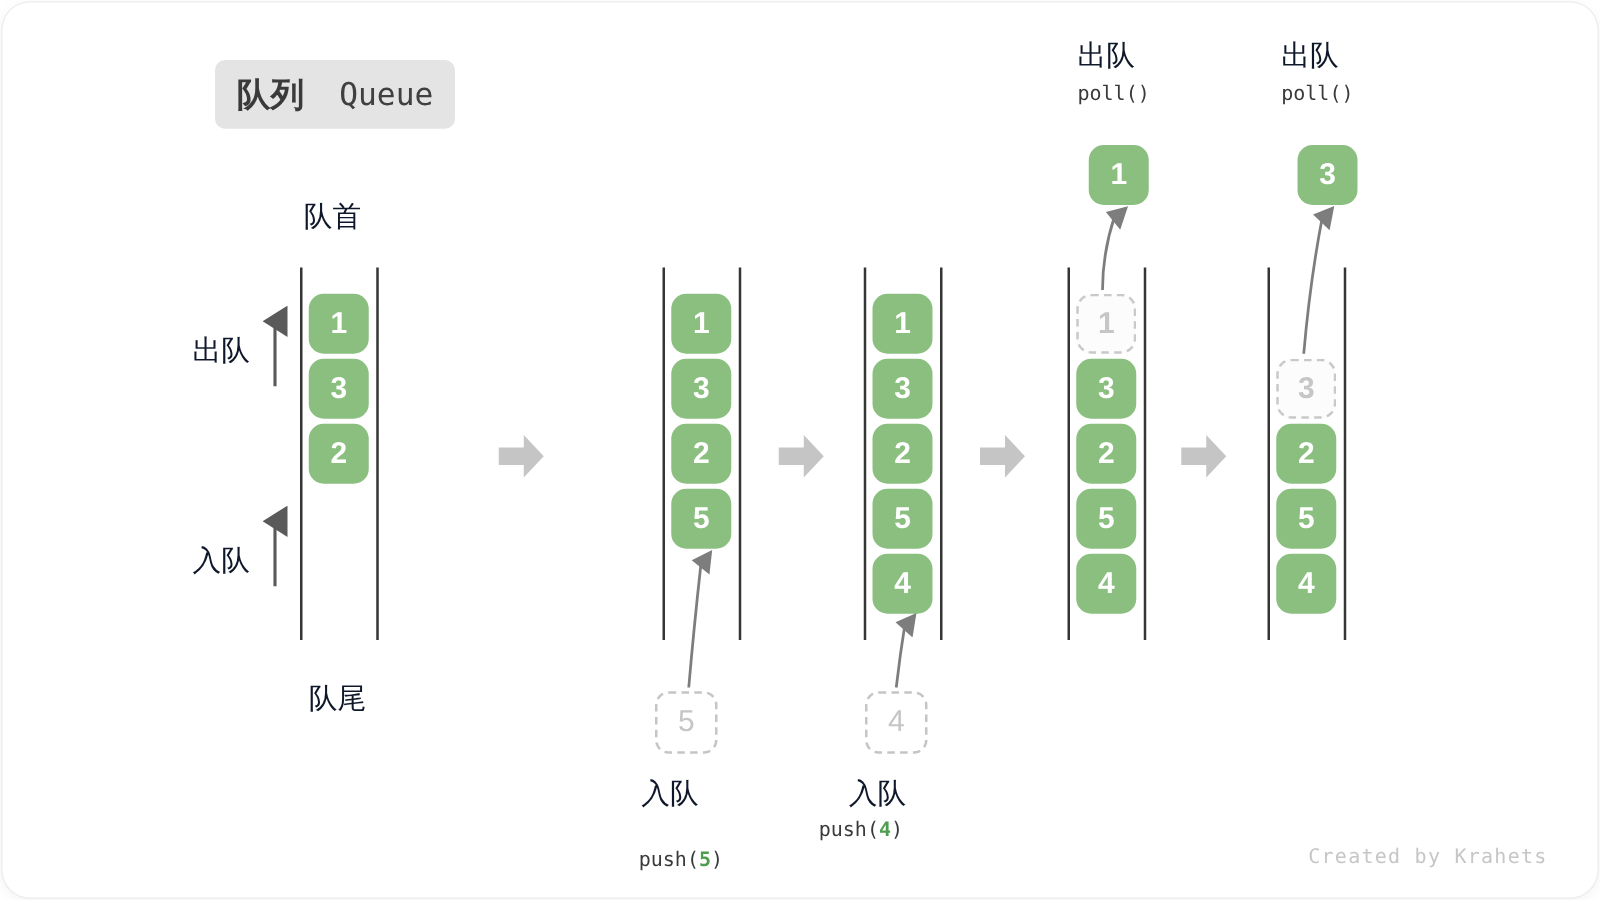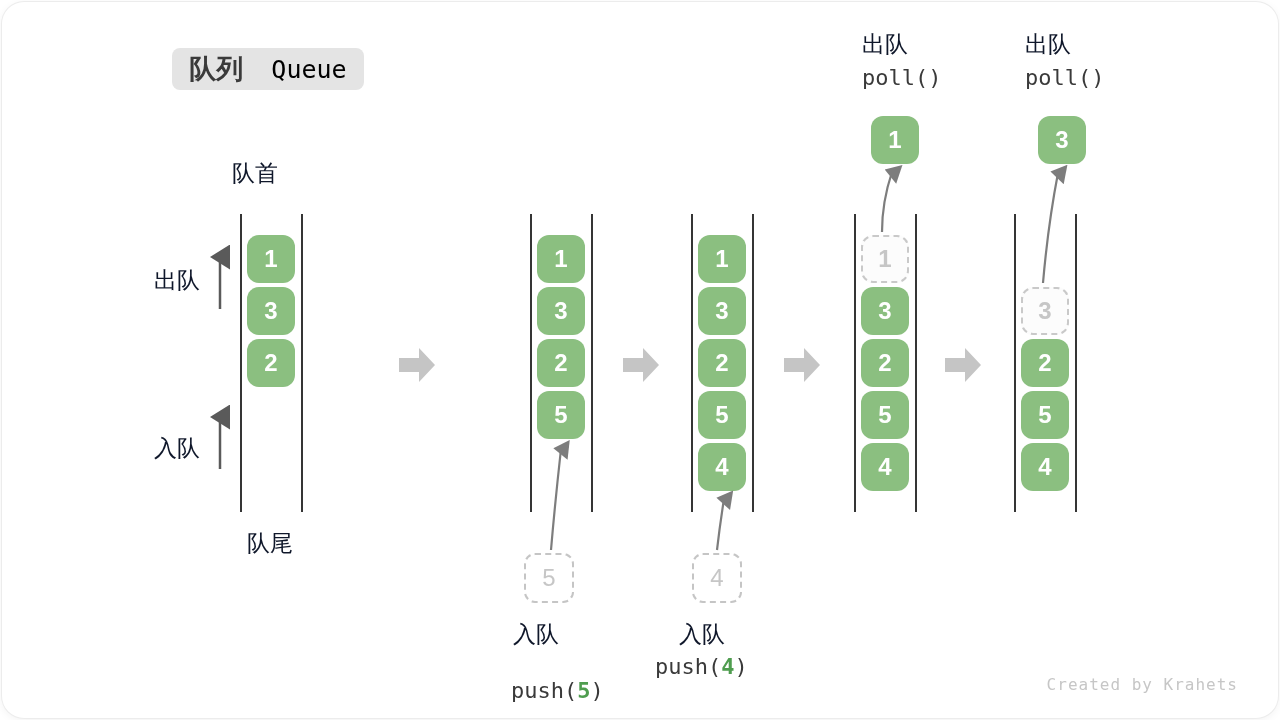--- a/index.html
+++ b/index.html
@@ -8,26 +8,26 @@
 
   .card {
     position: absolute; left: 2px; top: 2px; width: 1276px; height: 716px;
     background: #ffffff; border-radius: 22px;
     box-shadow: 0 0 0 1px #ececec, 0 2px 10px rgba(0,0,0,0.06);
   }
 
   .abs { position: absolute; }
 
   .title-badge {
-    left: 170px; top: 46px; width: 192px; height: 42px;
+    left: 170px; top: 46px; width: 192px; height: 55px;
     background: #e4e4e4; border-radius: 8px;
     display: flex; align-items: center; justify-content: center; gap: 28px;
   }
   .title-zh { font-size: 27px; font-weight: 700; color: #3a3a3a; }
-  .title-en { font-size: 25px; font-family: "DejaVu Sans Mono", monospace; color: #000000; }
+  .title-en { font-size: 25px; font-family: "DejaVu Sans Mono", monospace; color: #404040; }
 
   .cjk-label { font-size: 23px; font-weight: 400; color: #0f172a; white-space: nowrap; }
 
   .col-line { width: 1.5px; background: #353535; top: 212px; height: 298px; }
 
   .qbox {
     width: 48px; height: 48px; border-radius: 12px;
     background: #8bbf80;
     display: flex; align-items: center; justify-content: center;
     color: #ffffff; font-size: 24px; font-weight: 700;
@@ -35,43 +35,43 @@
   .qbox.removed {
     background: #fcfcfc; border: 2px dashed #c9c9c9; color: #c6c6c6;
   }
   .incoming-box {
     width: 50px; height: 50px; border-radius: 11px;
     background: #ffffff; border: 2px dashed #c5c5c5;
     display: flex; align-items: center; justify-content: center;
     color: #c6c6c6; font-size: 24px; font-weight: 400;
   }
 
-  .code { font-family: "DejaVu Sans Mono", monospace; font-size: 22px; color: #3a3a3a; white-space: nowrap; }
+  .code { font-family: "DejaVu Sans Mono", monospace; font-size: 16px; color: #3a3a3a; white-space: nowrap; }
   .code .arg { color: #4f9d4f; font-weight: 700; }
 
   .watermark {
     right: 40px; bottom: 24px;
     font-family: "DejaVu Sans Mono", monospace; font-size: 16px; color: #c6c6c6;
     letter-spacing: 1px;
   }
 
   svg { display: block; overflow: visible; }
 </style>
 </head>
 <body>
 
 <div class="card">
 
   <div class="abs title-badge">
     <span class="title-zh">队列</span>
     <span class="title-en">Queue</span>
   </div>
 
-  <div class="abs cjk-label" style="left:230px; top:156px;">队首</div>
-  <div class="abs cjk-label" style="left:245px; top:526px;">队尾</div>
+  <div class="abs cjk-label" style="left:241px; top:156px;">队首</div>
+  <div class="abs cjk-label" style="left:245px; top:541px;">队尾</div>
   <div class="abs cjk-label" style="left:152px; top:263px;">出队</div>
   <div class="abs cjk-label" style="left:152px; top:431px;">入队</div>
 
   <svg class="abs" style="left:209px; top:245px;" width="18" height="66">
     <defs>
         <marker id="ah-up1" markerWidth="10" markerHeight="10" refX="5" refY="4" orient="auto">
           <path d="M0,8 L5,0 L10,8 Z" fill="#5a5a5a"></path>
         </marker>
       </defs>
     <line x1="9" y1="62" x2="9" y2="10" stroke="#5a5a5a" stroke-width="2.5" marker-end="url(#ah-up1)"></line>

